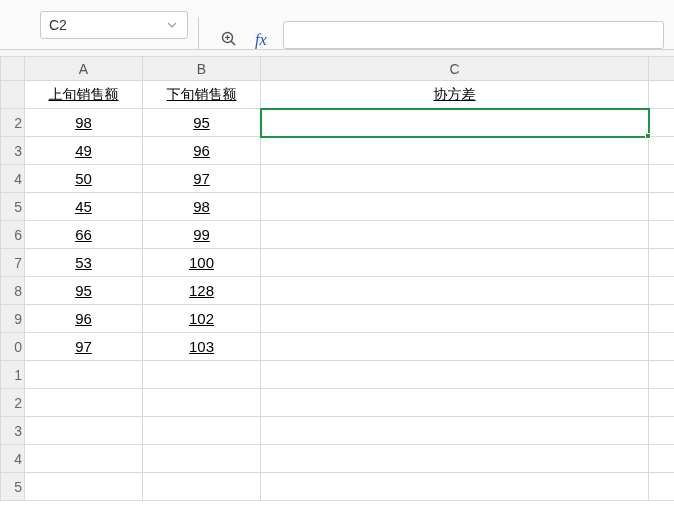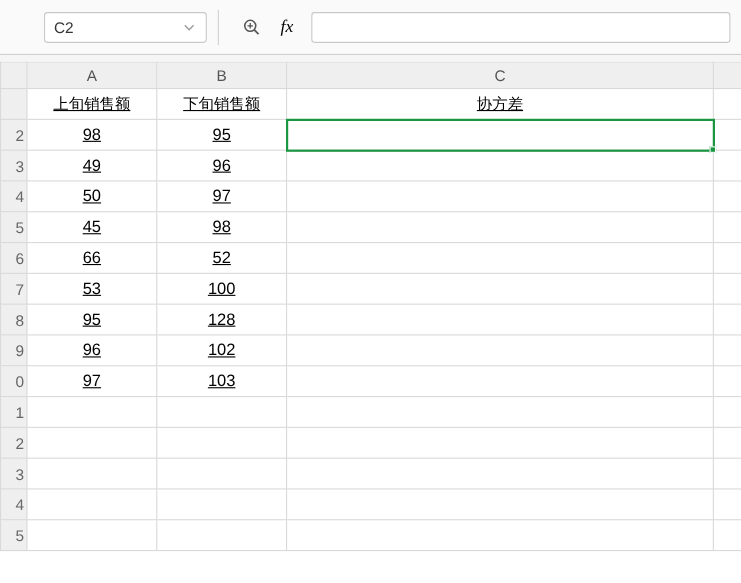--- a/index.html
+++ b/index.html
@@ -12,21 +12,21 @@
     width: 674px;
     height: 530px;
     overflow: hidden;
   }
   
   .toolbar {
     height: 50px;
     background: #fafafa;
     border-bottom: 1px solid #d0d0d0;
     display: flex;
-    align-items: center;
+    align-items: flex-end;
     padding: 0;
   }
   .namebox-wrap {
     width: 198px;
     height: 100%;
     display: flex;
     align-items: center;
     justify-content: flex-end;
     padding-right: 6px;
     position: relative;
@@ -67,21 +67,21 @@
     display: flex;
     align-items: center;
     justify-content: center;
     color: #555;
     margin-right: 16px;
   }
   .fx-label {
     font-style: italic;
     font-family: "Times New Roman", serif;
     font-size: 16px;
-    color: #000000;
+    color: #1d4ed8;
     margin-right: 16px;
   }
   .formula-input {
     flex: 1;
     height: 28px;
     border: 1px solid #c9c9c9;
     border-left: 1px solid #c9c9c9;
     border-radius: 3px;
     background: #fff;
     margin-right: 10px;
@@ -250,21 +250,21 @@
     <tr class="data-row">
       <td class="rowhdr cropped">5</td>
       <td class="cell">45</td>
       <td class="cell">98</td>
       <td class="cell"></td>
       <td class="cell"></td>
     </tr>
     <tr class="data-row">
       <td class="rowhdr cropped">6</td>
       <td class="cell">66</td>
-      <td class="cell">52</td>
+      <td class="cell">99</td>
       <td class="cell"></td>
       <td class="cell"></td>
     </tr>
     <tr class="data-row">
       <td class="rowhdr cropped">7</td>
       <td class="cell">53</td>
       <td class="cell">100</td>
       <td class="cell"></td>
       <td class="cell"></td>
     </tr>

